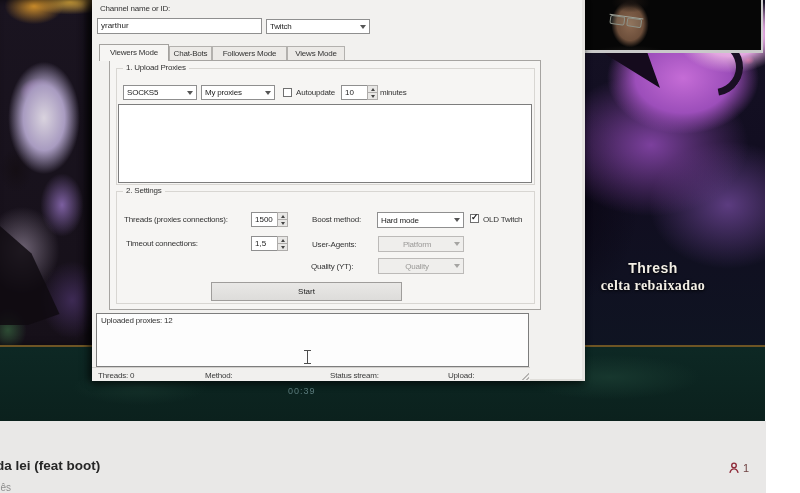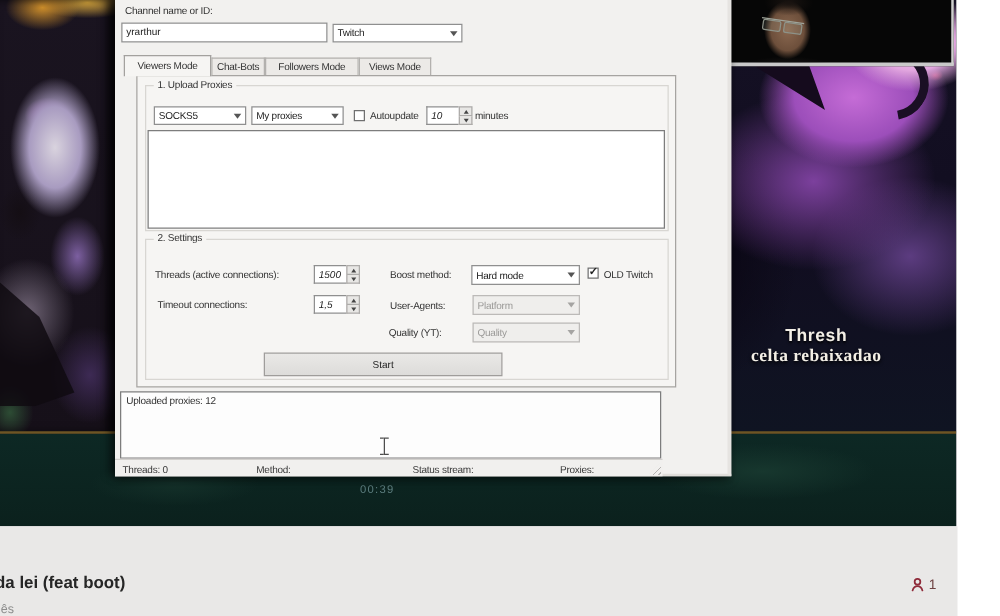--- a/index.html
+++ b/index.html
@@ -75,35 +75,35 @@
     font-size:8px; color:#2b2b2b; }
   .lbl { position:absolute; white-space:nowrap; letter-spacing:-.2px; color:#333; }
   .inp { position:absolute; background:#fff; border:1px solid #8f8f8f; font-size:8px; color:#222;
     padding:2px 3px; line-height:10px; }
   .sel { position:absolute; background:#fff; border:1px solid #8f8f8f; display:flex; align-items:center;
     padding:0 3px; }
   .sel .sel-text { flex:1; font-size:8px; color:#222; letter-spacing:-.2px; white-space:nowrap; overflow:hidden; }
   .sel .chev { width:0; height:0; border-left:3px solid transparent; border-right:3px solid transparent;
     border-top:4px solid #555; margin-left:2px; }
   .sel.disabled { background:#efeeec; border-color:#bcbab8; }
-  .sel.disabled .sel-text { color:#9b9a98; }
+  .sel.disabled .sel-text { color:#9b9a98;text-align:center; }
   .sel.disabled .chev { border-top-color:#a5a4a2; }
 
   .tabbar { position:absolute; left:7px; top:44px; height:17px; display:flex; align-items:flex-end; }
   .tab { position:relative; height:15px; line-height:14px; text-align:center; font-size:8px; letter-spacing:-.2px;
     background:#eceae7; border:1px solid #b3b1ae; border-bottom:none; color:#333; }
   .tab.active { height:17px; line-height:16px; background:#f6f5f3; border-color:#a3a19e; z-index:3; }
 
   .panel { position:absolute; left:4px; top:60px; width:432px; height:250px; background:#f6f5f3;
     border:1px solid #a6a4a1;margin-left:13px; }
   .grp { position:absolute; border:1px solid #d8d6d2; }
   .grp-legend { position:absolute; top:-6px; left:6px; background:#f6f5f3; padding:0 3px; font-size:8px;
     letter-spacing:-.2px; color:#333; white-space:nowrap; }
 
-  .stepper { position:absolute; display:flex;font-style:italic; }
+  .stepper { position:absolute; display:flex; }
   .step-val { background:#fff; border:1px solid #8f8f8f; border-right:none; font-size:8px; color:#222;
     padding:2px 2px 0 3px; width:26px; height:15px; }
   .step-btns { width:11px; height:15px; display:flex; flex-direction:column; }
   .step-btn { flex:1; background:#e8e7e5; border:1px solid #aeacaa; display:flex; align-items:center; justify-content:center; }
   .step-btn + .step-btn { border-top:none; }
   .tri-up { width:0; height:0; border-left:2.5px solid transparent; border-right:2.5px solid transparent; border-bottom:3px solid #444; }
   .tri-dn { width:0; height:0; border-left:2.5px solid transparent; border-right:2.5px solid transparent; border-top:3px solid #444; }
 
   .cbx { position:absolute; width:9px; height:9px; background:#fff; border:1px solid #707070; }
   .cbx .tick { position:absolute; left:0px; top:-3px; font-size:9px; color:#222; font-weight:bold; }
@@ -205,21 +205,21 @@
                 <span class="tri-dn"></span>
               </div>
           </div>
         </div>
         <div class="lbl" style="left:270px; top:27px;">minutes</div>
         <div class="listbox" style="left:8px; top:43px; width:414px; height:79px;"></div>
 
         <div class="grp" style="left:6px; top:130px; width:419px; height:113px;">
           <div class="grp-legend">2. Settings</div>
         </div>
-        <div class="lbl" style="left:14px; top:154px;">Threads (active connections):</div>
+        <div class="lbl" style="left:14px; top:154px;">Threads (proxies connections):</div>
         <div class="stepper" style="left:141px; top:151px;">
           <div class="step-val">1500</div>
           <div class="step-btns">
             <div class="step-btn">
                 <span class="tri-up"></span>
               </div>
             <div class="step-btn">
                 <span class="tri-dn"></span>
               </div>
           </div>
@@ -259,21 +259,21 @@
 
         <div class="btn-start" style="left:101px; top:221px; width:191px; height:19px;">Start</div>
       </div>
 
       <div class="logbox">Uploaded proxies: 12</div>
 
       <div class="statusbar">
         <div class="slabel" style="left:6px;">Threads: 0</div>
         <div class="slabel" style="left:113px;">Method:</div>
         <div class="slabel" style="left:238px;">Status stream:</div>
-        <div class="slabel" style="left:356px;">Proxies:</div>
+        <div class="slabel" style="left:356px;">Upload:</div>
         <div class="grip"></div>
       </div>
 
       <div class="ibeam"></div>
     </div>
   </div>
 
   <div class="page-bottom">
     <div class="stream-title">da lei (feat boot)</div>
     <div class="stream-tag">uês</div>

